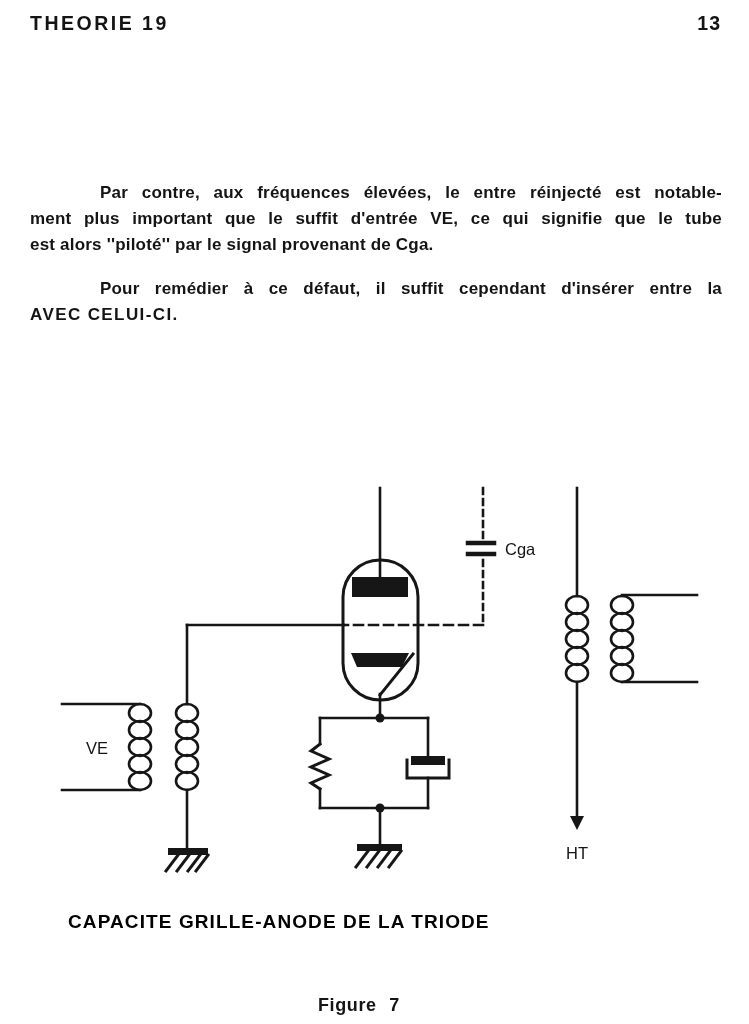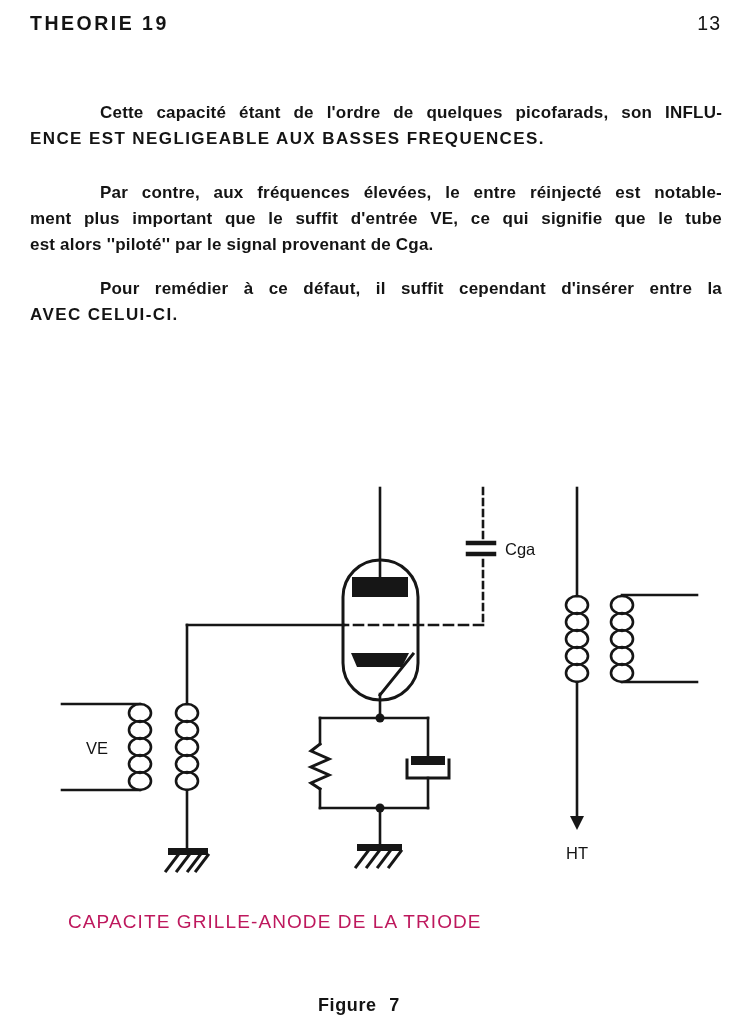--- a/index.html
+++ b/index.html
@@ -12,60 +12,56 @@
     color:#141414;
     overflow:hidden;
   }
   
   .hdr-left{
     position:absolute;top:12px;left:30px;
     font-size:19.5px;font-weight:bold;letter-spacing:2.5px;
   }
   .hdr-right{
     position:absolute;top:12px;right:28px;
-    font-size:19.5px;font-weight:normal;letter-spacing:1px;margin-left:19px;
+    font-size:19.5px;font-weight:bold;letter-spacing:1px;margin-left:19px;
   }
   
   .para{position:absolute;left:30px;width:692px;}
   .p1{top:100px}.p2{top:180px}.p3{top:276px}
   .line{
     font-size:17px;font-weight:bold;line-height:26px;
     text-align:justify;letter-spacing:0.2px;
     white-space:normal;
   }
   .line.j{text-align-last:justify;}
   .line.ind{text-indent:70px;}
   .line.ls{letter-spacing:1.4px;}
   
   .fig-svg{position:absolute;top:470px;left:0;}
   .caption{
     position:absolute;top:911px;left:68px;
-    font-size:19px;font-weight:400;letter-spacing:1.1px;color:#be185d;
+    font-size:19px;font-weight:700;letter-spacing:1.1px;color:#000000;
   }
   .fignum{
     position:absolute;top:995px;left:318px;
     font-size:18px;font-weight:bold;letter-spacing:0.6px;word-spacing:7px;
   }
   svg text{
     font-family:"Liberation Sans","DejaVu Sans",sans-serif;
     font-size:16.5px;fill:#141414;
   }
 </style>
 </head>
 <body>
 
 <div class="page">
 
   <div class="hdr-left">THEORIE 19</div>
   <div class="hdr-right">13</div>
 
-  <div class="para p1">
-    <div class="line j ind">Cette capacité étant de l'ordre de quelques picofarads, son INFLU-</div>
-    <div class="line ls">ENCE EST NEGLIGEABLE AUX BASSES FREQUENCES.</div>
-  </div>
 
   <div class="para p2">
     <div class="line j ind">Par contre, aux fréquences élevées, le entre réinjecté est notable-</div>
     <div class="line j">ment plus important que le suffit d'entrée VE, ce qui signifie que le tube</div>
     <div class="line">est alors ''piloté'' par le signal provenant de Cga.</div>
   </div>
 
   <div class="para p3">
     <div class="line j ind">Pour remédier à ce défaut, il suffit cependant d'insérer entre la</div>
     <div class="line ls">AVEC CELUI-CI.</div>

